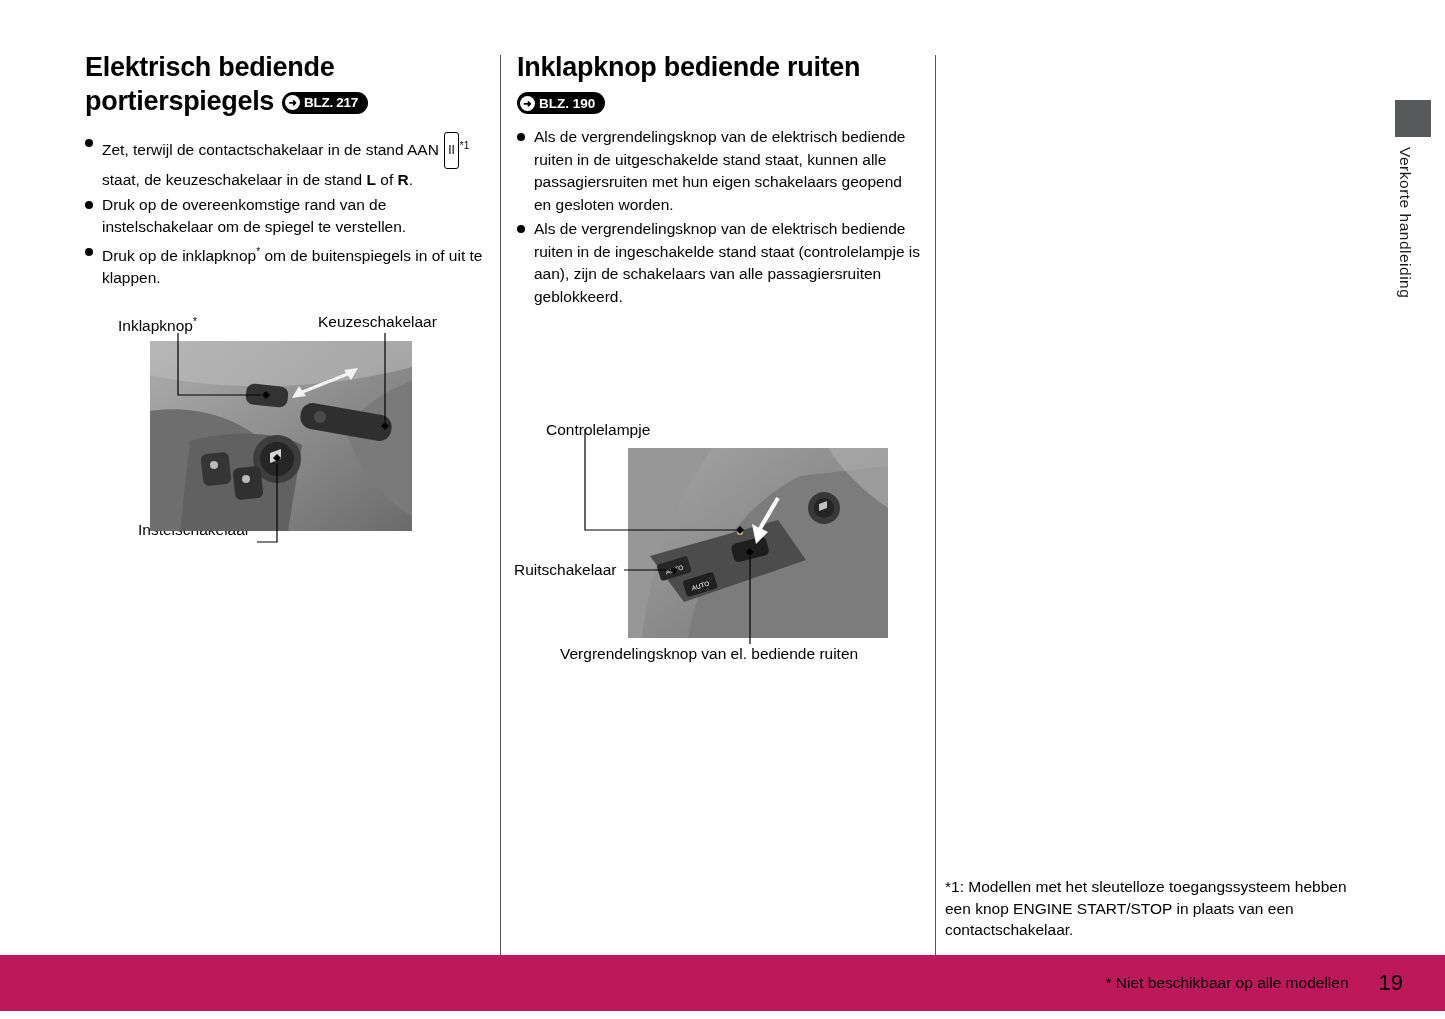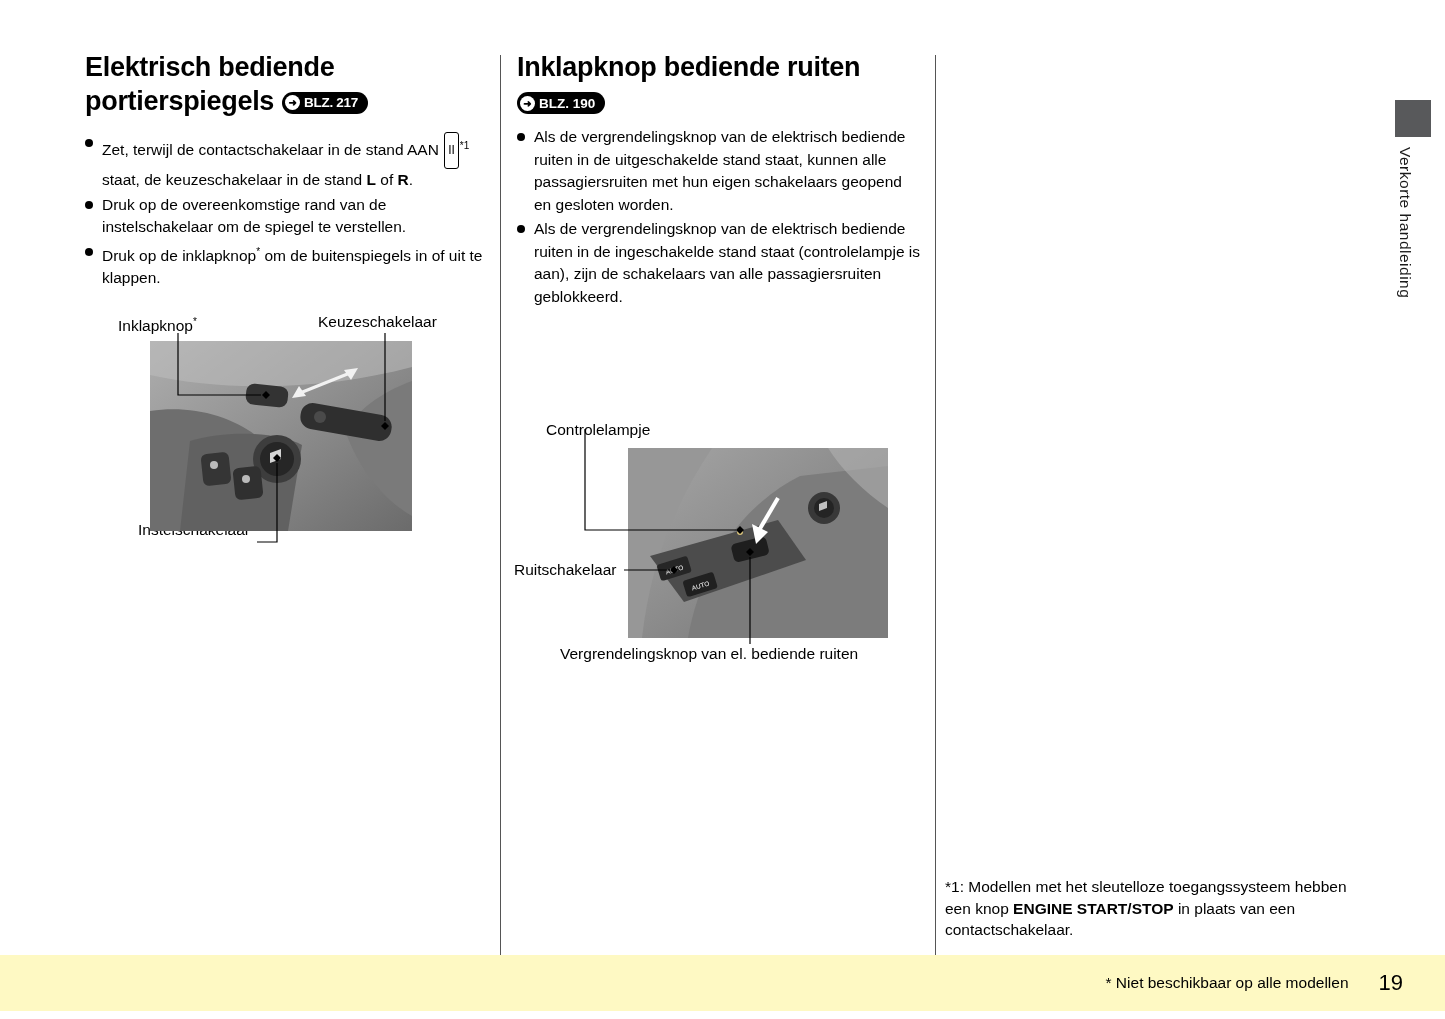--- a/index.html
+++ b/index.html
@@ -46,24 +46,24 @@
   
   .vline { position:absolute; top:55px; width:1px; height:900px; background:#555; }
   
   .side-tab { position:absolute; left:1395px; top:100px; width:36px; height:37px; background:#58595b; }
   .side-label {
     position:absolute; left:1396px; top:147px;
     writing-mode:vertical-rl; font-size:15.5px; letter-spacing:0.5px; color:#1a1a1a;
   }
   
   .footnote { position:absolute; left:945px; top:876px; width:420px; font-size:15.5px; line-height:21.5px; }
-  .footnote b { font-weight:700; }
+  .footnote b { font-weight:400; }
   
   .footer {
-    position:absolute; left:0; top:955px; width:1445px; height:56px; background:#fef9c3;
+    position:absolute; left:0; top:955px; width:1445px; height:56px; background:#be185d;
     display:flex; align-items:center; justify-content:flex-end; gap:30px; padding-right:42px;
   }
   .footer-note { font-size:15.5px; }
   .page-num { font-size:22px; }
 </style>
 </head>
 <body>
 
 <div class="page">
 

